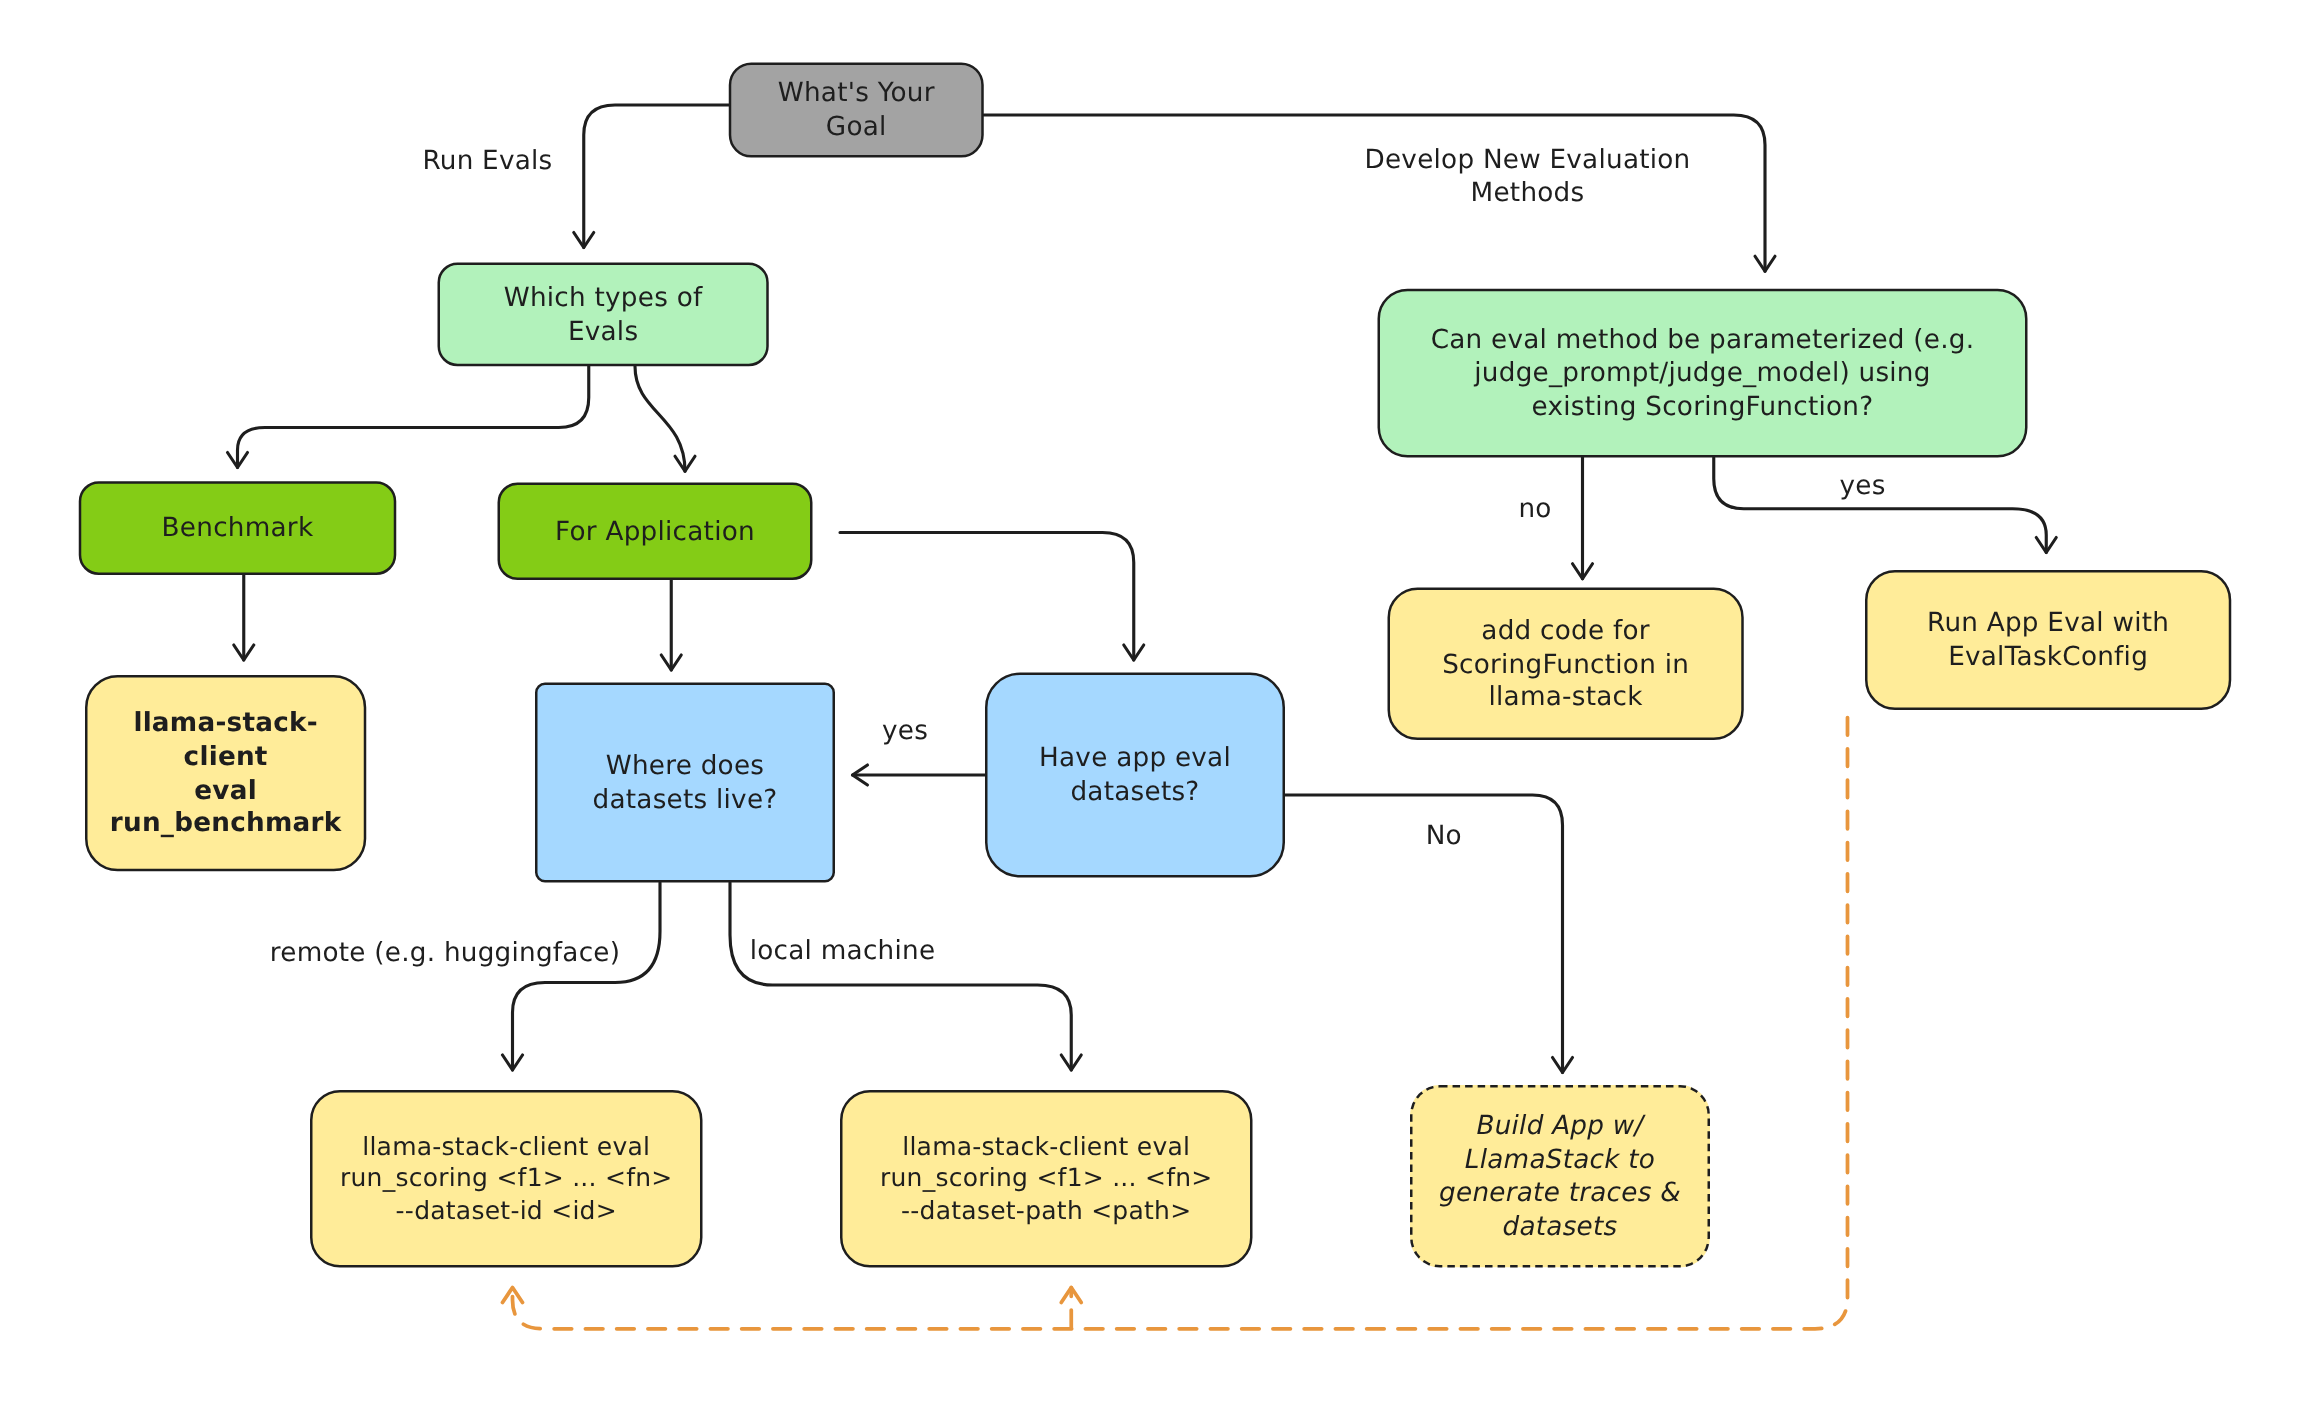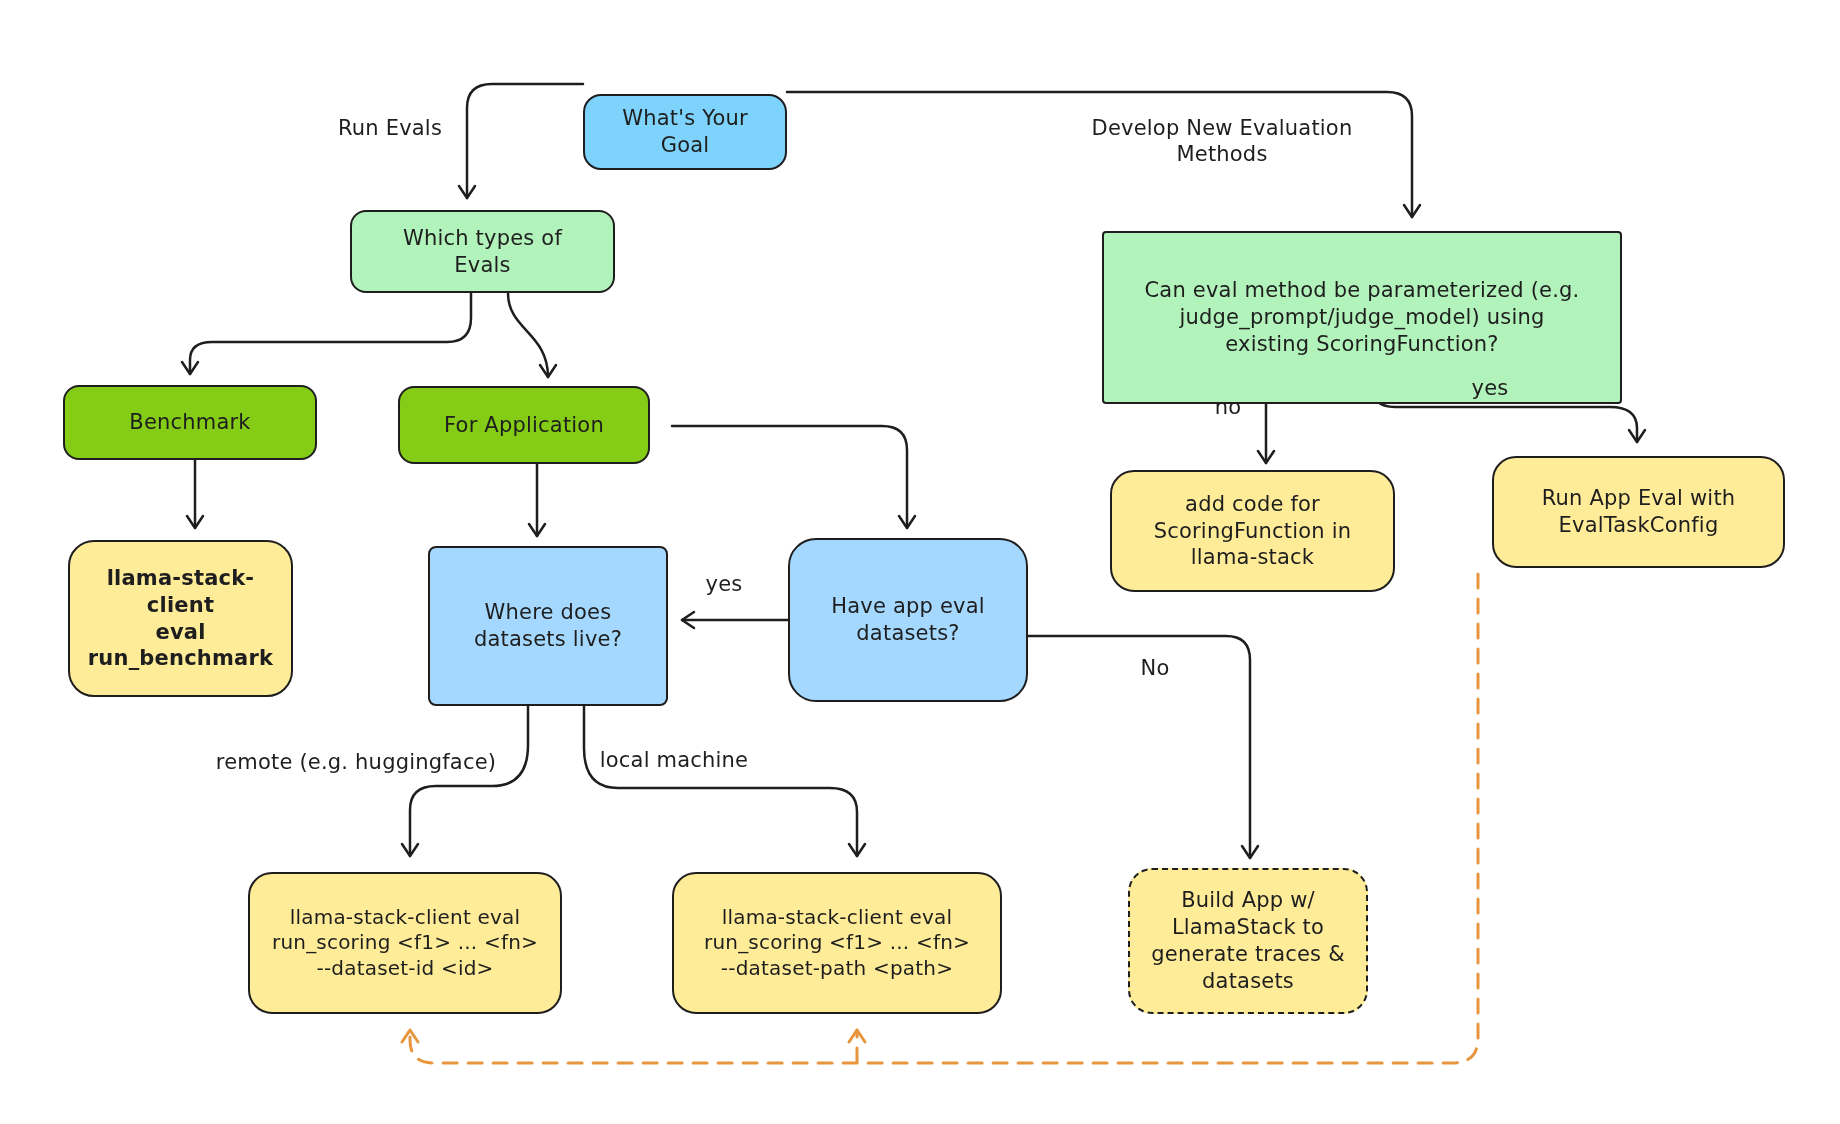--- a/index.html
+++ b/index.html
@@ -15,21 +15,21 @@
   .node{
     position:absolute;
     box-sizing:border-box;
     border:2.5px solid #1e1e1e;
     display:flex;align-items:center;justify-content:center;
     text-align:center;
     font-size:21px;line-height:1.28;letter-spacing:.2px;
     padding:6px 10px;
   }
   .node .node-label{white-space:pre-line;}
-  .fill-pink{background:#7dd3fc;margin-top:44px;}
+  .fill-pink{background:#a3a3a3;}
   .fill-green{background:#b2f2bb;}
   .fill-blue{background:#a5d8ff;}
   .fill-yellow{background:#ffec99;}
   .fill-white{background:#84cc16;}
   .dashed{border-style:dashed;}
   .edge-label{
     position:absolute;
     transform:translate(-50%,-50%);
     font-size:21px;line-height:1.25;letter-spacing:.2px;
     text-align:center;white-space:pre-line;
@@ -75,21 +75,21 @@
   <div class="node fill-pink" style="left:583px;top:50px;width:204px;height:76px;border-radius:18px;">
     <span class="node-label">What's Your
 Goal</span>
   </div>
 
   <div class="node fill-green" style="left:350px;top:210px;width:265px;height:83px;border-radius:16px;">
     <span class="node-label">Which types of
 Evals</span>
   </div>
 
-  <div class="node fill-green" style="left:1102px;top:231px;width:520px;height:173px;border-radius:4px;">
+  <div class="node fill-green" style="left:1102px;top:231px;width:520px;height:135px;border-radius:24px;">
     <span class="node-label">Can eval method be parameterized (e.g.
 judge_prompt/judge_model) using
 existing ScoringFunction?</span>
   </div>
 
   <div class="node fill-white" style="left:63px;top:385px;width:254px;height:75px;border-radius:16px;">
     <span class="node-label">Benchmark</span>
   </div>
 
   <div class="node fill-white" style="left:398px;top:386px;width:252px;height:78px;border-radius:16px;">
@@ -115,21 +115,21 @@
     <span class="node-label">Run App Eval with
 EvalTaskConfig</span>
   </div>
 
   <div class="node fill-yellow" style="left:1110px;top:470px;width:285px;height:122px;border-radius:24px;">
     <span class="node-label">add code for
 ScoringFunction in
 llama-stack</span>
   </div>
 
-  <div class="node fill-yellow dashed" style="left:1128px;top:868px;width:240px;height:146px;border-radius:24px;">
+  <div class="node fill-yellow dashed" style="left:1128px;top:868px;width:240px;height:146px;border-radius:24px;font-style:italic;">
     <span class="node-label">Build App w/
 LlamaStack to
 generate traces &amp;
 datasets</span>
   </div>
 
   <div class="node fill-yellow" style="left:248px;top:872px;width:314px;height:142px;border-radius:24px;font-size:20px;">
     <span class="node-label">llama-stack-client eval
 run_scoring &lt;f1&gt; ... &lt;fn&gt;
 --dataset-id &lt;id&gt;</span>

